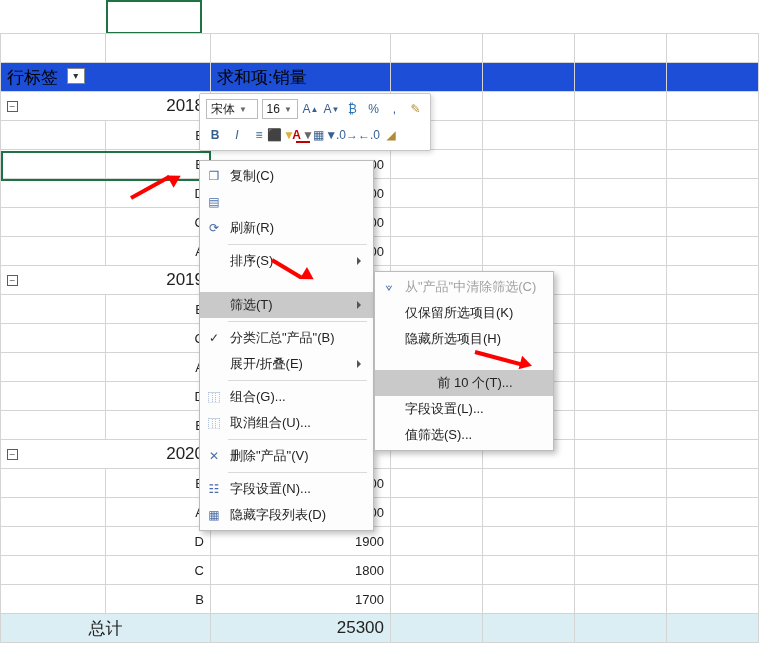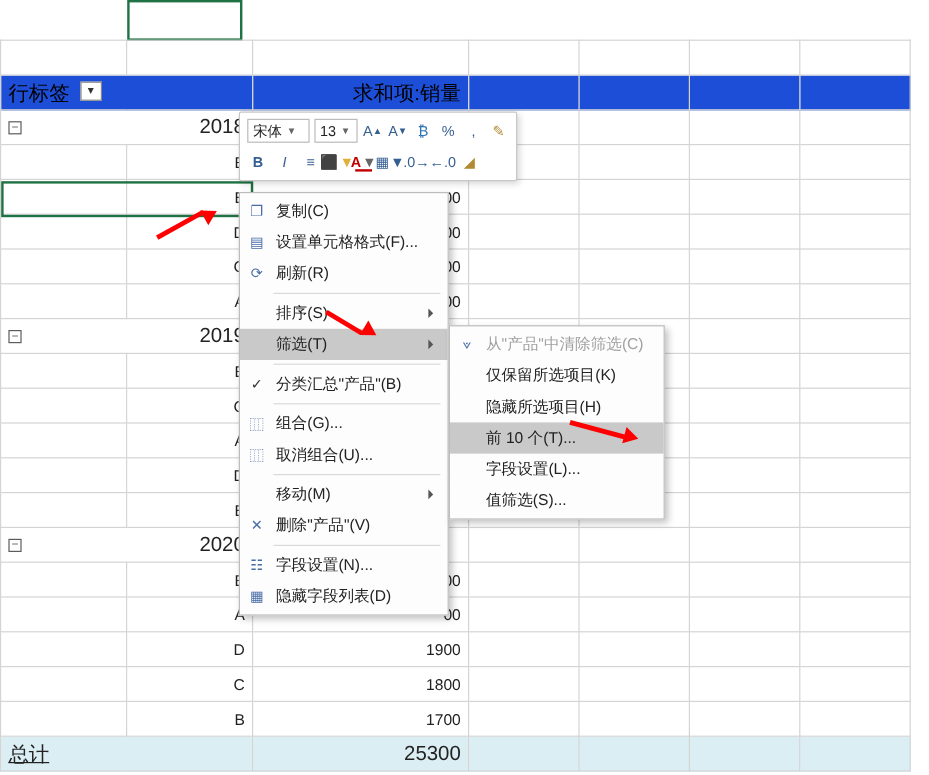--- a/index.html
+++ b/index.html
@@ -32,21 +32,21 @@
   .sheet td.colA { width: 105px; }
   .sheet td.colB { width: 105px; text-align: right; }
   .sheet td.colVal { width: 180px; text-align: right; }
   .sheet td.pad1 { width: 92px; }
   .sheet td.pad2 { width: 92px; }
   .sheet td.pad3 { width: 92px; }
   .sheet td.pad4 { width: 92px; }
 
   .sheet tr.header td { background:#1d4ed8; font-size:17px; color:#000; }
   .sheet tr.footer td { background:#dbeef4; font-size:17px; }
-  .sheet tr.footer td.colA { text-align:left;text-decoration:underline; }
+  .sheet tr.footer td.colA { text-align:center; }
 
   .sheet td.year { font-size:17px; text-align:right; position:relative; padding-left:20px;}
   .collapse-box {
     display:inline-block; width:11px; height:11px; border:1px solid #5c5c5c;
     position:absolute; left:6px; top:9px; line-height:9px; font-size:10px;
     text-align:center; color:#5c5c5c; background:#fff;
   }
 
   
   .active-cell-box {
@@ -98,21 +98,21 @@
     background:#fdfdfd;
     border:1px solid #bcbcbc;
     box-shadow: 3px 3px 6px rgba(0,0,0,.25);
     padding:2px 0;
     font-size:13px;
   }
   .ctx-item {
     height:26px; display:flex; align-items:center;
     padding:0 8px 0 30px; position:relative; color:#222;
   }
-  .ctx-item.highlight { background:#c9c9c9; }
+  .ctx-item.highlight { background:#c9c9c9;margin-top:18px; }
   .ctx-sep { height:1px; margin:3px 6px 3px 28px; background:#d9d9d9;}
   .ctx-arrow::after{ content:""; position:absolute; right:8px; top:9px;
     border:4px solid transparent; border-left-color:#555;}
   .ctx-icon {
     position:absolute; left:6px; top:5px; width:16px; height:16px;
     display:flex; align-items:center; justify-content:center; font-size:12px; color:#4a6da7;
   }
   .ctx-check::before {content:"✓"; position:absolute; left:9px; color:#333; font-size:12px;}
 
   
@@ -121,21 +121,21 @@
     top:271px; left:374px;
     width:180px;
     background:#fdfdfd;
     border:1px solid #bcbcbc;
     box-shadow: 3px 3px 6px rgba(0,0,0,.25);
     padding:2px 0;
     font-size:13px;
   }
   .submenu .ctx-item { padding-left:30px; }
   .submenu .disabled { color:#a0a0a0; }
-  .submenu .highlight { background:#c9c9c9; }
+  .submenu .highlight { background:#c9c9c9;justify-content:center; }
 
   
   .arrow { position:absolute; pointer-events:none;}
   .arrow-line { position:absolute; background:#ff0000; transform-origin:left center;}
   .arrow-head { position:absolute; width:0; height:0; }
   
   .a1 .arrow-line{ left:0; top:0; width:44px; height:4px; transform:rotate(-29deg);}
   .a1 .arrow-head{ left:38px; top:-26px; border:7px solid transparent; border-left:12px solid #ff0000; transform:rotate(-29deg);}
   
   .a2 .arrow-line{ left:0; top:0; width:34px; height:4px; transform:rotate(31deg);}
@@ -160,21 +160,21 @@
         <td class="pad2"></td>
         <td class="pad3"></td>
         <td class="pad4"></td>
   </tr>
 
   <tr class="header">
     <td class="colA" style="text-align:left" colspan="2">
       <span>行标签</span>
       <span class="filter-icon">▾</span>
     </td>
-    <td class="colVal" style="text-align:right">求和项:销量</td>
+    <td class="colVal" style="text-align:left">求和项:销量</td>
     <td class="pad1"></td>
         <td class="pad2"></td>
         <td class="pad3"></td>
         <td class="pad4"></td>
   </tr>
 
   <tr>
     <td class="colA year" colspan="2">
       <span class="collapse-box">−</span>
       <span>2018</span>
@@ -358,21 +358,21 @@
 
 <div class="active-cell-box"></div>
 
 <div class="mini-toolbar">
   <div class="tb-row">
     <div class="sel" style="width:54px">
       <span>宋体</span>
         <span class="tri">▼</span>
     </div>
     <div class="sel" style="width:38px">
-      <span>13</span>
+      <span>16</span>
         <span class="tri">▼</span>
     </div>
     <span class="tb-btn">A<sup style="font-size:8px">▲</sup></span>
     <span class="tb-btn">A<sup style="font-size:8px">▼</sup></span>
     <span class="tb-btn" style="color:#2e75b6">₿</span>
     <span class="tb-btn">%</span>
     <span class="tb-btn">,</span>
     <span class="tb-btn" style="color:#b08b34">✎</span>
   </div>
   <div class="tb-row">
@@ -392,50 +392,49 @@
   </div>
 </div>
 
 <div class="ctx">
   <div class="ctx-item">
     <span class="ctx-icon">❐</span>
     <span>复制(C)</span>
   </div>
   <div class="ctx-item">
     <span class="ctx-icon">▤</span>
-    <span>设置单元格格式(F)...</span>
   </div>
   <div class="ctx-item">
     <span class="ctx-icon">⟳</span>
     <span>刷新(R)</span>
   </div>
   <div class="ctx-sep"></div>
   <div class="ctx-item ctx-arrow">
     <span>排序(S)</span>
   </div>
   <div class="ctx-item ctx-arrow highlight">
     <span>筛选(T)</span>
   </div>
   <div class="ctx-sep"></div>
   <div class="ctx-item ctx-check">
     <span>分类汇总"产品"(B)</span>
   </div>
+  <div class="ctx-item ctx-arrow">
+    <span>展开/折叠(E)</span>
+  </div>
   <div class="ctx-sep"></div>
   <div class="ctx-item">
     <span class="ctx-icon">⿲</span>
     <span>组合(G)...</span>
   </div>
   <div class="ctx-item">
     <span class="ctx-icon">⿲</span>
     <span>取消组合(U)...</span>
   </div>
   <div class="ctx-sep"></div>
-  <div class="ctx-item ctx-arrow">
-    <span>移动(M)</span>
-  </div>
   <div class="ctx-item">
     <span class="ctx-icon">✕</span>
     <span>删除"产品"(V)</span>
   </div>
   <div class="ctx-sep"></div>
   <div class="ctx-item">
     <span class="ctx-icon">☷</span>
     <span>字段设置(N)...</span>
   </div>
   <div class="ctx-item">

